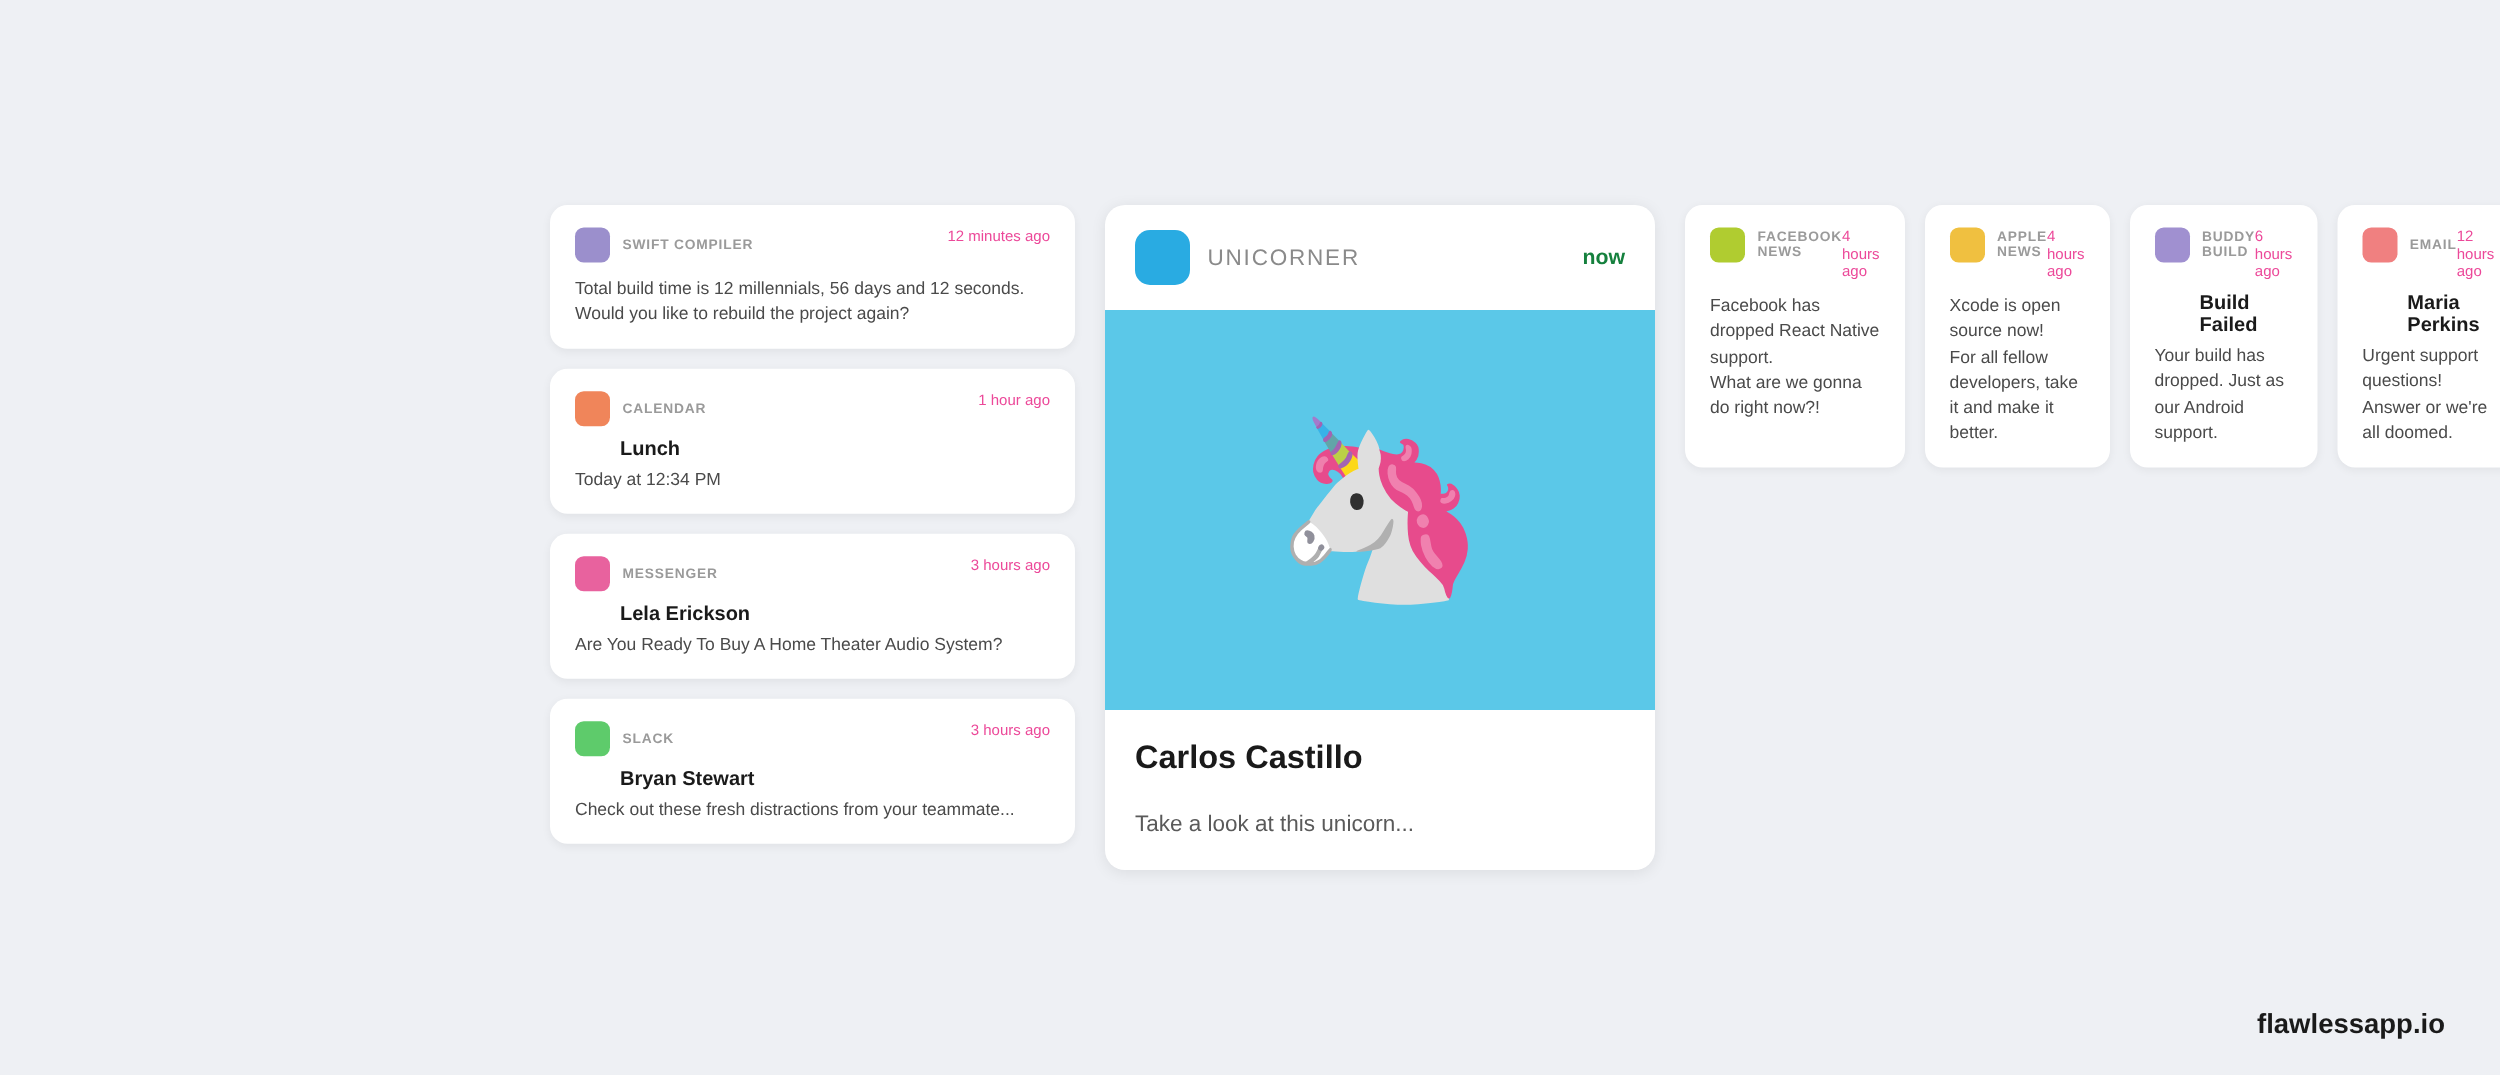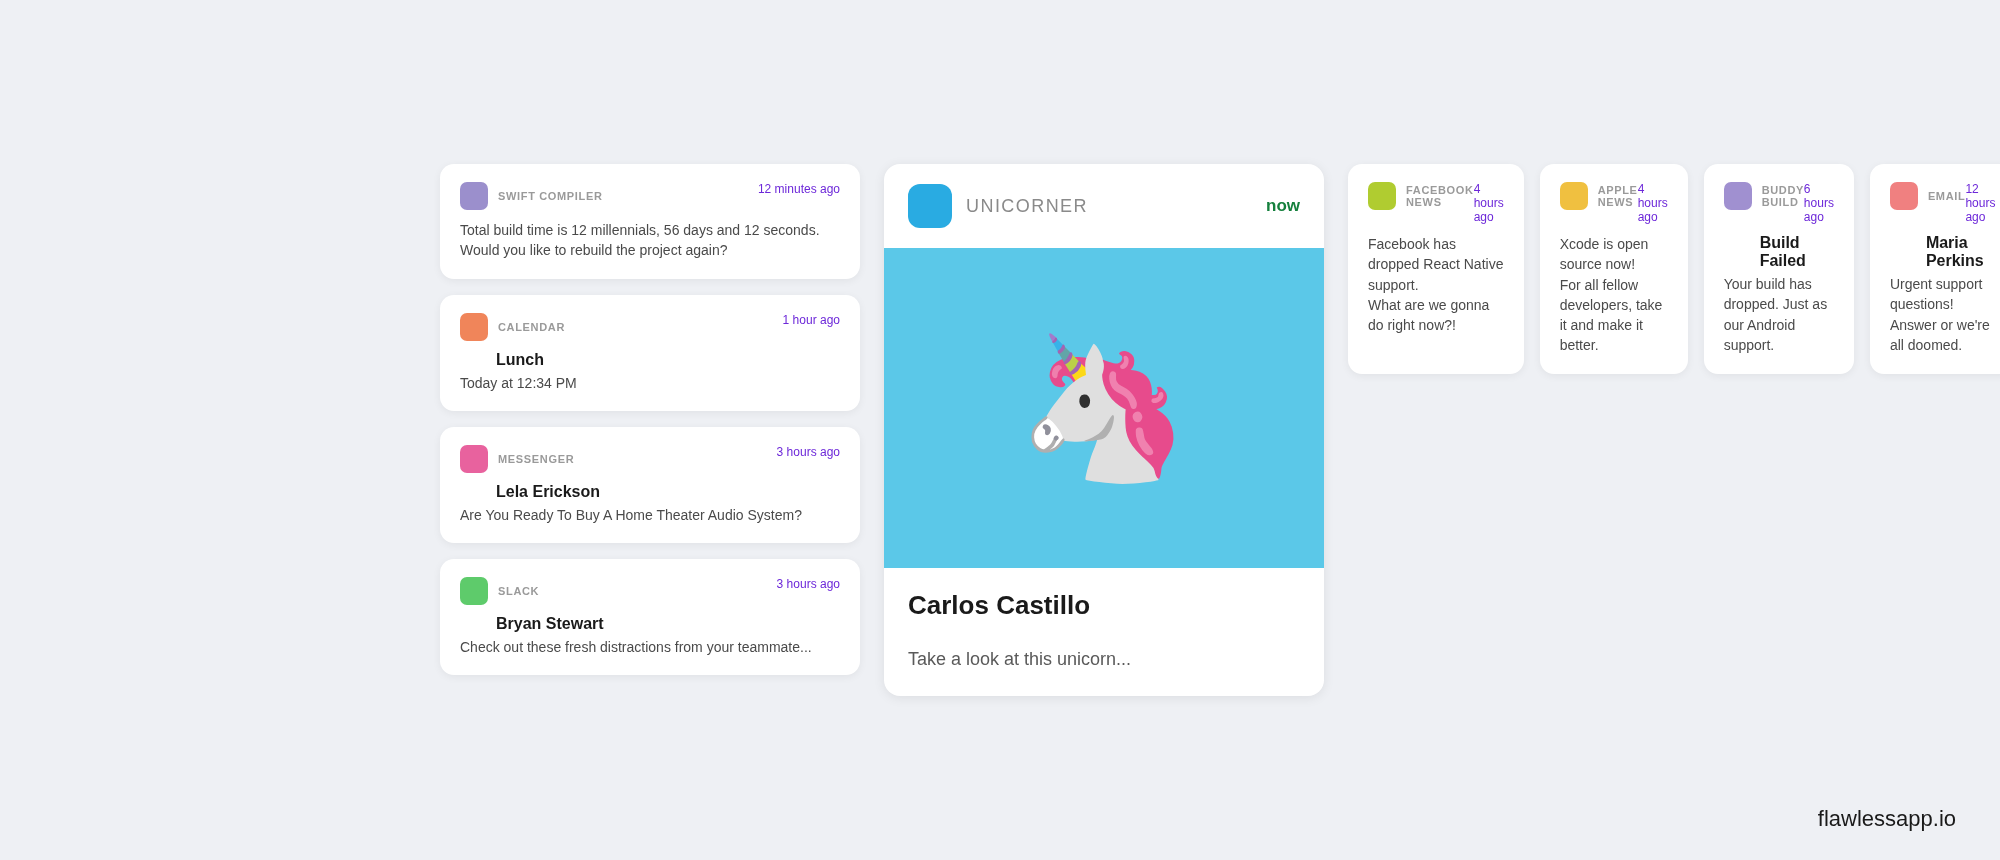--- a/index.html
+++ b/index.html
@@ -61,21 +61,21 @@
     }
     .app-name {
       font-size: 11px;
       font-weight: 700;
       letter-spacing: 0.06em;
       color: #9a9a9a;
       text-transform: uppercase;
     }
     .timestamp {
       font-size: 12px;
-      color: #6d28d9;
+      color: #ec4899;
     }
     .card-title {
       font-size: 16px;
       font-weight: 700;
       color: #1a1a1a;
       margin-bottom: 4px;
       margin-left: 36px;
     }
     .card-body {
       font-size: 14px;
@@ -142,21 +142,21 @@
       font-size: 18px;
       color: #5a5a5a;
       margin-top: 28px;
     }
     
     .branding {
       position: absolute;
       bottom: 28px;
       right: 44px;
       font-size: 22px;
-      font-weight: 400;
+      font-weight: 700;
       color: #1a1a1a;
     }
     
     .icon-purple { background: #9b8fcc; }
     .icon-orange { background: #f0855a; }
     .icon-pink { background: #e8629e; }
     .icon-green { background: #5ecb6b; }
     .icon-yellow-green { background: #b0cc30; }
     .icon-yellow { background: #f0c040; }
     .icon-lavender { background: #a090d0; }

